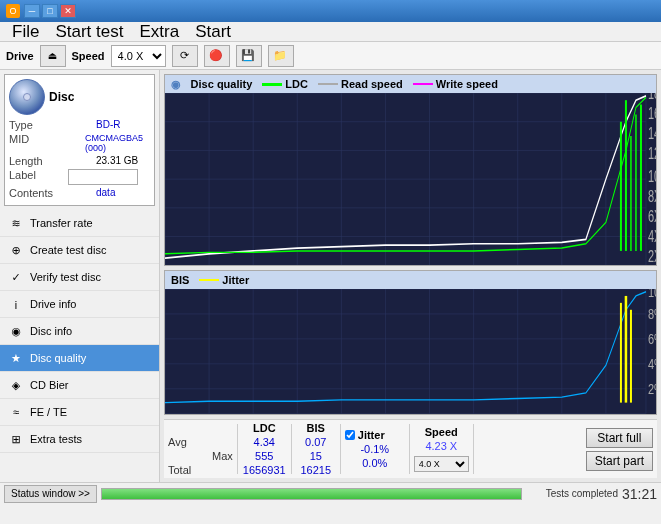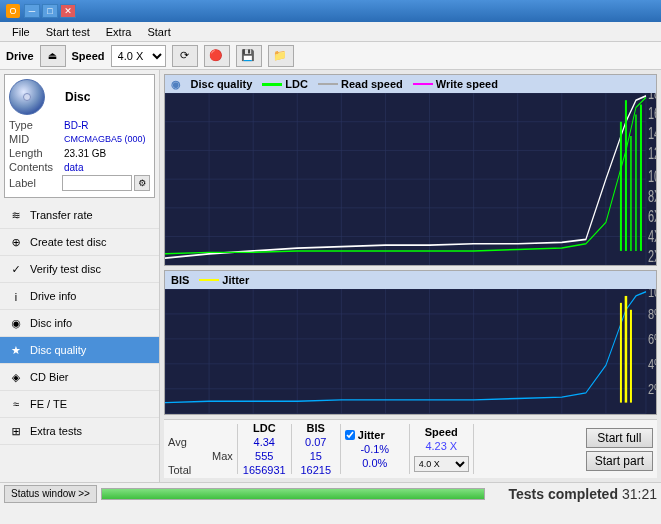--- a/index.html
+++ b/index.html
@@ -23,21 +23,21 @@
 
     
     .menubar {
       background: #f0f0f0;
       height: 20px;
       display: flex;
       align-items: center;
       padding: 0 4px;
       border-bottom: 1px solid #ccc;
     }
-    .menubar-item { padding: 2px 8px; cursor: pointer; font-size: 11px; }
+    .menubar-item { padding: 2px 8px; cursor: pointer; font-size: 17px; }
 
     
     .drivebar {
       background: #f5f5f5;
       height: 28px;
       display: flex;
       align-items: center;
       padding: 0 6px;
       border-bottom: 1px solid #ccc;
       gap: 6px;
@@ -71,21 +71,21 @@
       border: 1px solid #aaa;
       margin: 4px;
       background: white;
       padding: 4px;
     }
     .disc-header {
       display: flex;
       align-items: center;
       margin-bottom: 4px;
     }
-    .disc-row { display: flex; align-items: center; margin-bottom: 2px; font-size: 10px; }
+    .disc-row { display: flex; margin-bottom: 2px; font-size: 10px; gap: 32px; }
     .disc-row-label { width: 55px; color: #444; }
     .disc-row-value { color: #0000cc; font-size: 10px; }
     .disc-row-value.black { color: black; }
     .label-input { height: 16px; width: 70px; border: 1px solid #aaa; font-size: 10px; padding: 0 2px; }
     .label-btn { width: 16px; height: 16px; border: 1px solid #aaa; background: #e8e8e8; margin-left: 2px; cursor: pointer; display: flex; align-items: center; justify-content: center; font-size: 9px; }
 
     .nav-item {
       display: flex;
       align-items: center;
       padding: 5px 8px;
@@ -128,21 +128,21 @@
       background: #f0f0f0;
       border-top: 1px solid #ccc;
       display: flex;
       align-items: center;
       padding: 0 4px;
       gap: 4px;
     }
     .status-btn { height: 18px; font-size: 10px; border: 1px solid #aaa; background: #e0e0e0; padding: 0 6px; cursor: pointer; }
     .progress-bar-outer { flex: 1; height: 12px; border: 1px solid #aaa; background: #e0e0e0; }
     .progress-bar-inner { height: 100%; background: linear-gradient(to bottom, #80e080, #40c040); }
-    .status-text { font-size: 14px; color: #333; margin-left: 20px; font-weight: bold; }
+    .status-text { font-size: 10px; color: #333; margin-left: 20px; }
     .time-text { font-size: 14px; color: #333; }
 
     
     .stats-row {
       display: flex;
       align-items: center;
       gap: 4px;
       background: #f5f5f5;
       border-top: 1px solid #ccc;
       padding: 2px 4px;
@@ -217,42 +217,42 @@
 
 <div class="main-layout" style="height: 412px;">
 
   <div class="sidebar">
 
     <div class="disc-panel">
       <div class="disc-header">
         <div class="disc-circle">
           <div class="disc-inner"></div>
         </div>
-        <span style="font-weight:bold;font-size:12px;margin-left:20px;">Disc</span>
+        <span style="font-weight:bold;font-size:12px;margin-left:4px;">Disc</span>
       </div>
       <div class="disc-row">
         <span class="disc-row-label">Type</span>
         <span class="disc-row-value">BD-R</span>
       </div>
       <div class="disc-row">
         <span class="disc-row-label">MID</span>
         <span class="disc-row-value" style="font-size:9px;">CMCMAGBA5 (000)</span>
       </div>
       <div class="disc-row">
         <span class="disc-row-label">Length</span>
         <span class="disc-row-value black">23.31 GB</span>
-      </div>
-      <div class="disc-row">
-        <span class="disc-row-label">Contents</span>
-        <span class="disc-row-value">data</span>
       </div>
       <div class="disc-row">
         <span class="disc-row-label">Label</span>
         <input class="label-input" type="text" style="">
         <button class="label-btn">⚙</button>
+      </div>
+      <div class="disc-row">
+        <span class="disc-row-label">Contents</span>
+        <span class="disc-row-value">data</span>
       </div>
     </div>
 
     <div id="nav-items">
       <div class="nav-item">
         <span class="nav-icon">≋</span>
         <span>Transfer rate</span>
       </div>
       <div class="nav-item">
         <span class="nav-icon">⊕</span>

